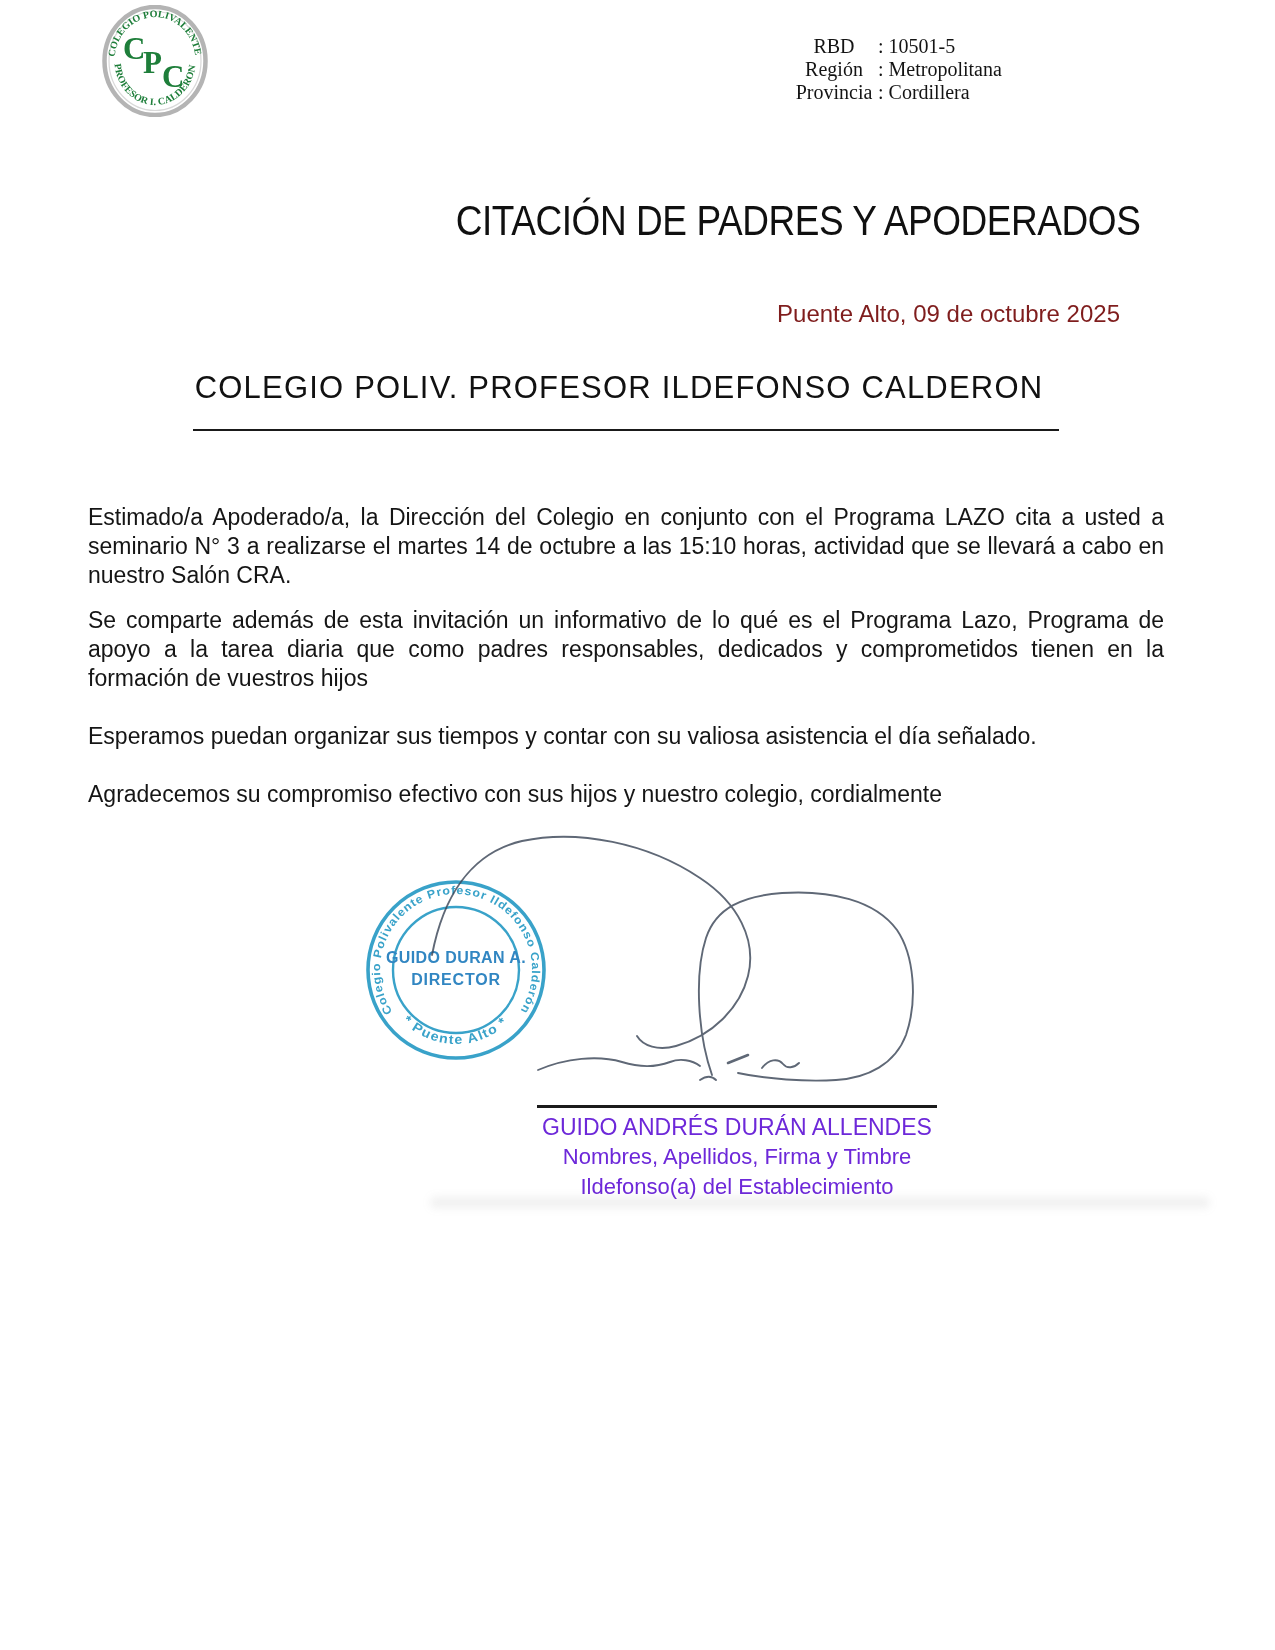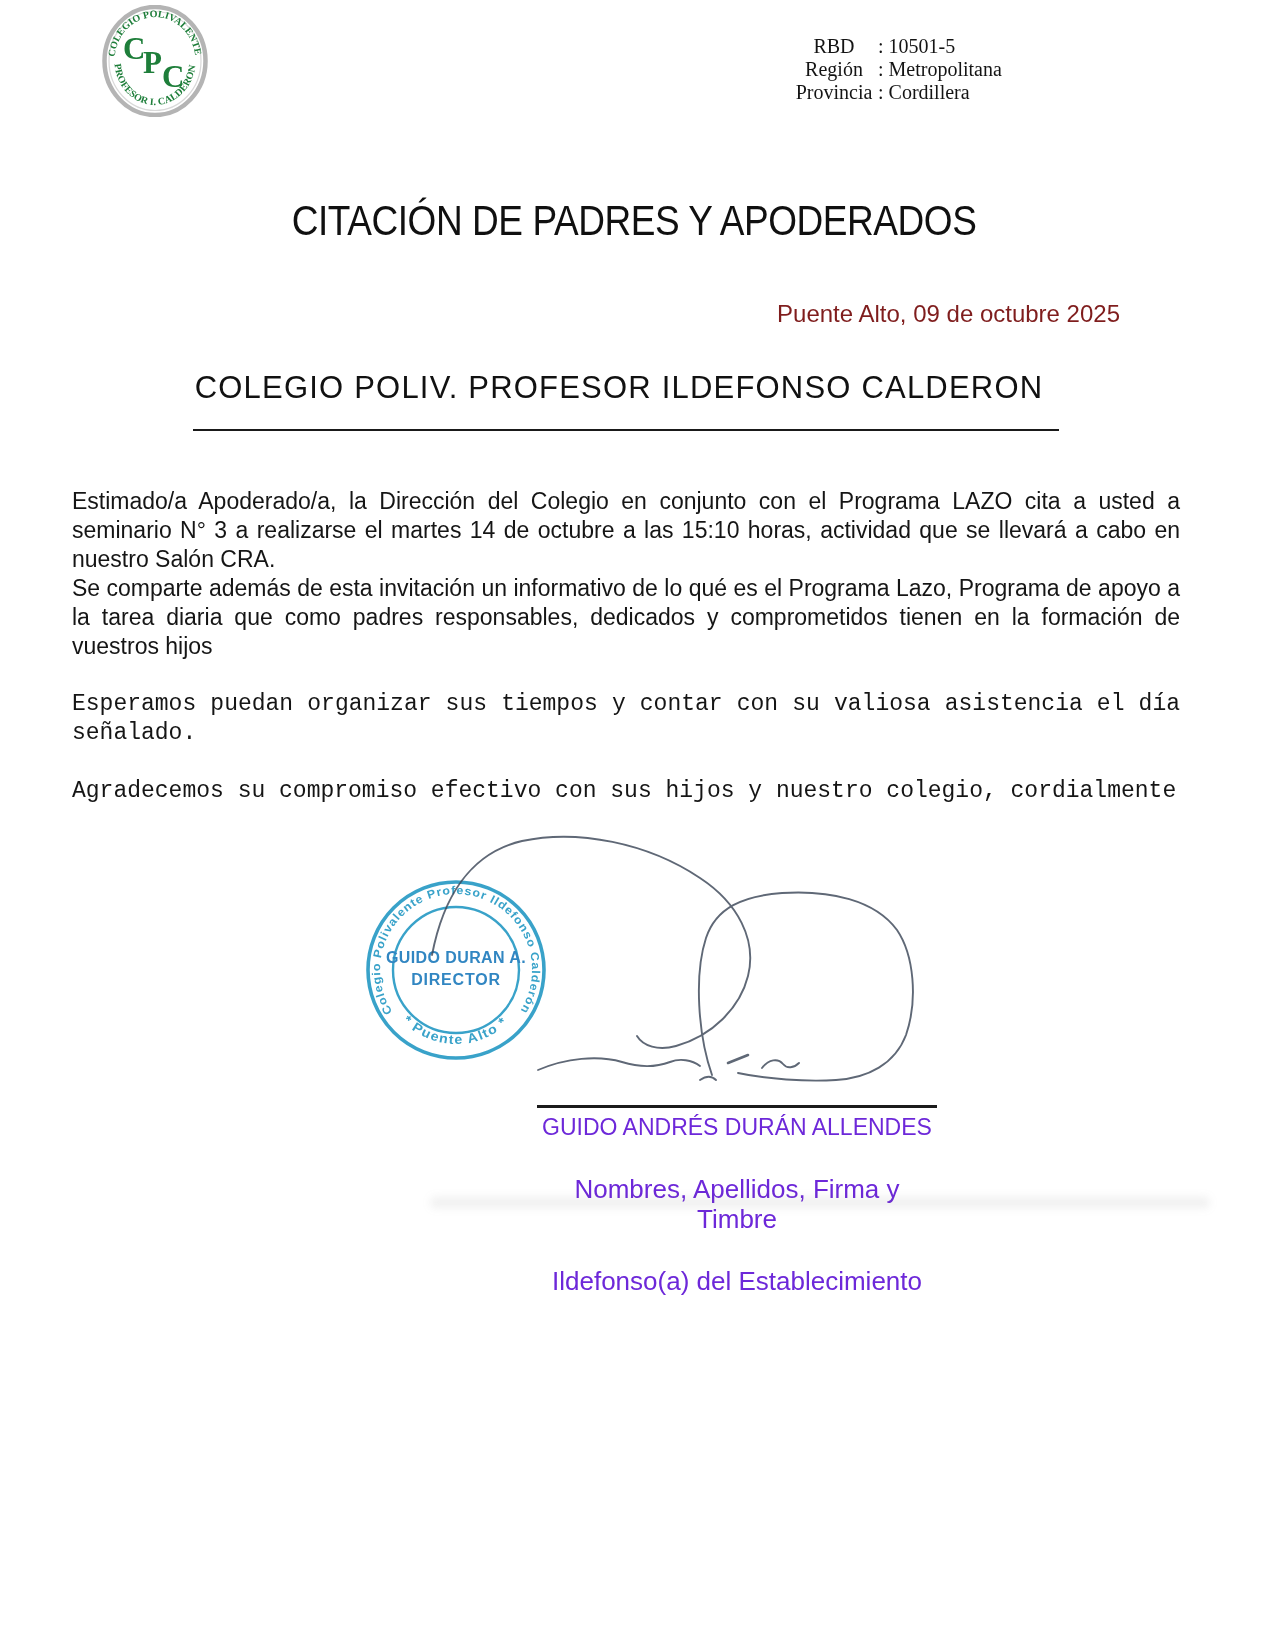--- a/index.html
+++ b/index.html
@@ -7,39 +7,39 @@
     position:relative;width:1275px;height:1650px;background:#ffffff;
     font-family:"Liberation Sans",sans-serif;color:#1c1c1c;overflow:hidden;margin:0 auto;
   }
   
   .logo{position:absolute;left:102px;top:5px;width:106px;height:112px;}
   .header-info{position:absolute;left:790px;top:35px;font-family:"Liberation Serif",serif;
     font-size:20px;line-height:23px;color:#141414;text-align:center;}
   .header-info .row{display:flex;}
   .header-info .label{width:88px;}
   
-  .title-wrap{position:absolute;left:80px;top:196px;width:1108px;text-align:center;}
+  .title-wrap{position:absolute;left:88px;top:196px;width:1108px;text-align:right;}
   .title{display:inline-block;font-size:43px;font-weight:400;color:#101010;
     transform:scaleX(0.86);transform-origin:center;white-space:nowrap;letter-spacing:-0.5px;}
   .dateline{position:absolute;left:72px;top:300px;width:1048px;text-align:right;font-size:24px;color:#7f1d1d;}
   .school-wrap{position:absolute;left:72px;top:370px;width:1108px;text-align:center;}
   .school{display:inline-block;font-size:31px;letter-spacing:1.2px;white-space:nowrap;color:#111;
     border-bottom:2.5px solid #1a1a1a;padding:0 16px 23px 2px;}
   
   .body-text{position:absolute;left:72px;top:487px;width:1108px;font-size:23px;line-height:29px;
     text-align:justify;color:#151515;}
-  .body-text p{margin:0;}
-  .body-text p.gap{margin-top:29px;font-family:Liberation Mono, monospace;}
+  .body-text p{margin:16px;}
+  .body-text p.gap{margin-top:29px;}
   
   .sig-art{position:absolute;left:330px;top:812px;width:620px;height:285px;}
   .sig-rule{position:absolute;left:537px;top:1105px;width:400px;height:3px;background:#1b1b1b;}
   .sig-block{position:absolute;left:535px;top:1112px;width:404px;text-align:center;
     line-height:30px;color:#6d28d9;}
   .sig-block .name{font-size:23px;}
-  .sig-block .cap{font-size:26px;margin-top:32px;}
+  .sig-block .cap{font-size:22px;}
   .scan-smudge{position:absolute;left:430px;top:1197px;width:780px;height:11px;
     background:rgba(110,110,110,0.10);border-radius:6px;filter:blur(4px);}
 </style>
 </head>
 <body>
 
 <div class="page">
 
   <svg class="logo" viewBox="0 0 106 112">
     <ellipse cx="53" cy="56" rx="50.5" ry="54" fill="#ffffff" stroke="#b4b4b4" stroke-width="4.5"></ellipse>

